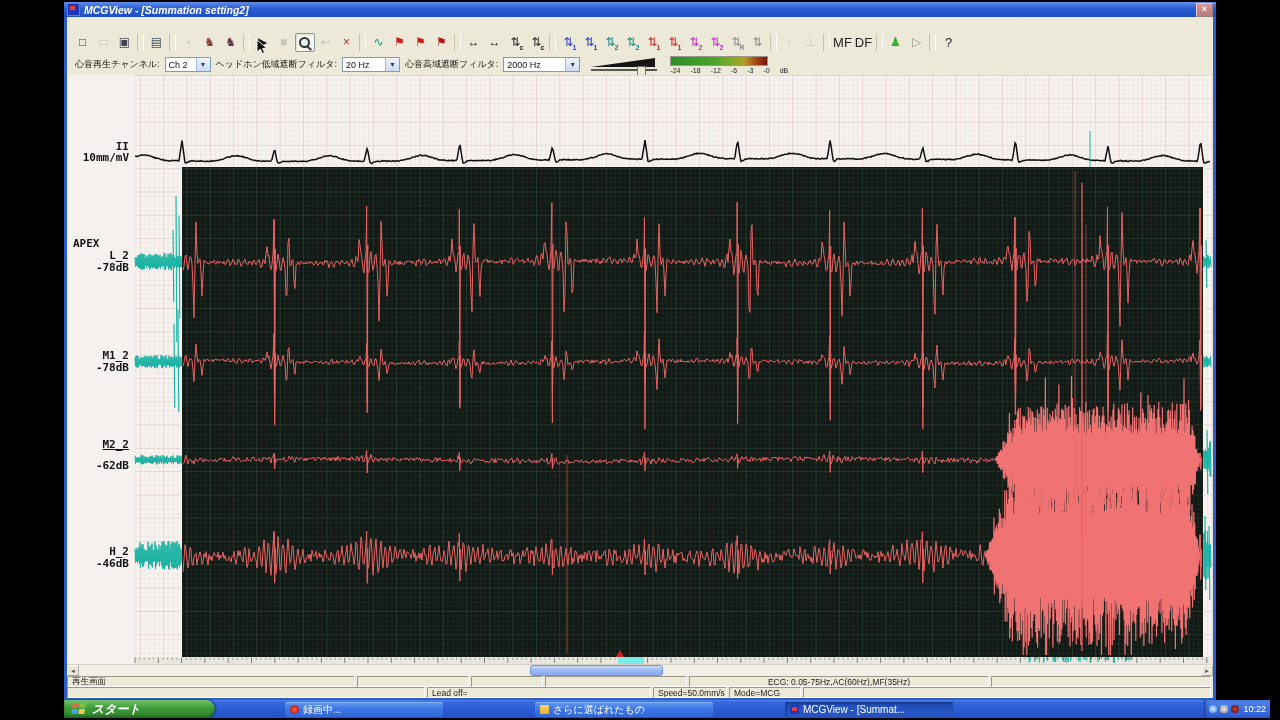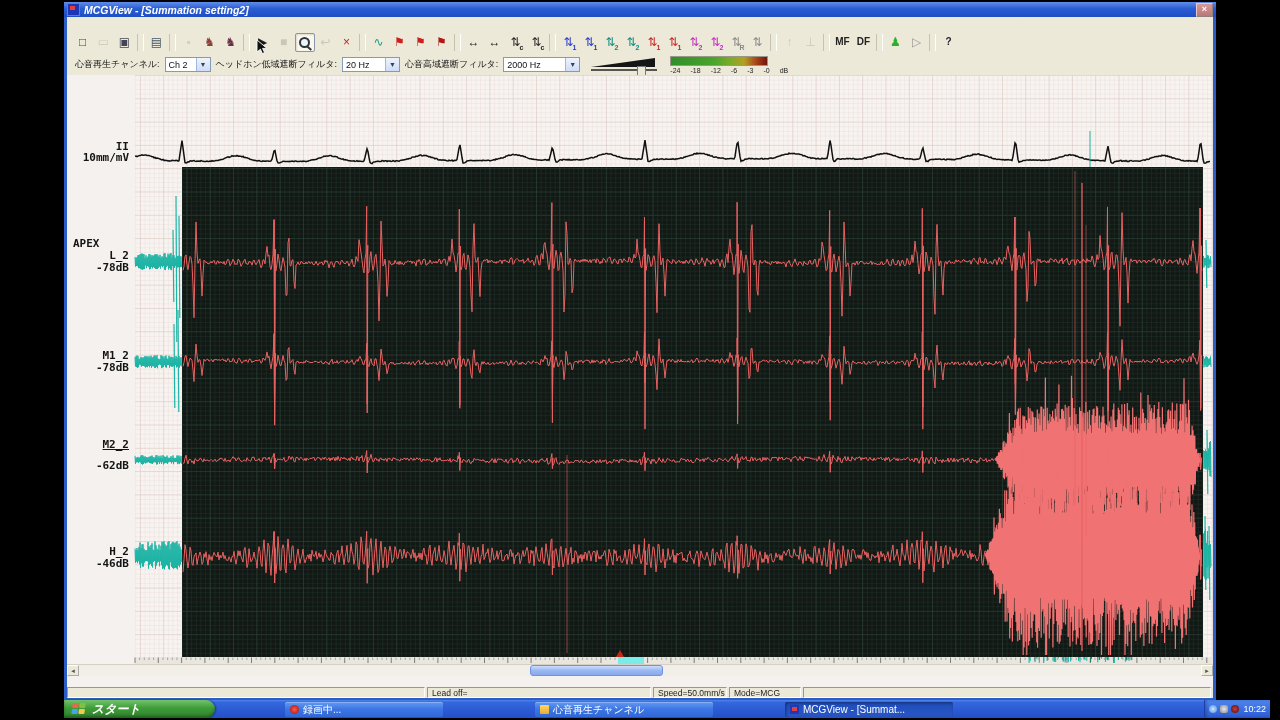--- a/index.html
+++ b/index.html
@@ -26,21 +26,21 @@
   .menuico span{position:absolute;left:2px;top:2px;width:4px;height:4px;background:#e04040;}
   .mi{padding:0 6px;height:12px;line-height:12px;white-space:nowrap;}
   
   #toolbar{position:absolute;left:3px;top:28px;right:3px;height:24px;background:#ece9d8;
     display:flex;align-items:center;padding-left:5px;border-bottom:1px solid #d8d4c4;}
   .tb{width:20px;height:19px;flex:none;display:flex;align-items:center;justify-content:center;
     border:1px solid transparent;border-radius:2px;background:none;padding:0;margin:0 0.5px;
     font-family:inherit;font-size:12px;line-height:1;position:relative;}
   .tb .sub{font-size:7px;position:absolute;right:1px;bottom:0;font-weight:bold;}
   .tb.dim{opacity:.40;}
-  .tb.text .g{font-size:10px;font-weight:bold;}
+  .tb.text .g{font-size:13px;font-weight:normal;}
   .tb.pressed{border:1px solid #8a96a8;background:#fbf9ef;box-shadow:inset 1px 1px 2px #00000022;}
   .tbsep{width:5px;height:17px;border-left:1px solid #c6c2b2;border-right:1px solid #fff;margin:0 2px;flex:none;}
   .magico{width:7px;height:7px;border:2px solid #333;border-radius:50%;position:relative;background:#e8f6ff;}
   .magico::after{content:"";position:absolute;right:-4px;bottom:-3px;width:6px;height:2px;background:#333;transform:rotate(40deg);}
   
   #combobar{position:absolute;left:3px;top:52px;right:3px;height:21px;background:#ece9d8;
     display:flex;align-items:center;gap:5px;padding-left:8px;font-size:9px;color:#111;border-bottom:1px solid #c8c4b4;}
   .clabel{white-space:nowrap;}
   .combo{height:15px;background:#fff;border:1px solid #7f9db9;display:flex;align-items:center;
     font-size:9px;padding-left:3px;box-sizing:border-box;}
@@ -643,20 +643,28 @@
           <div class="pl r" style="top: 471px; text-align: right;">H_2</div>
           <div class="pl r" style="top: 483px;">-46dB</div>
         </div>
 
       <div id="hscroll">
         <div class="sb-btn" style="left:0">◂</div>
         <div class="sb-btn" style="right:0">▸</div>
         <div id="sb-thumb"></div>
       </div>
 
+      <div id="stat1" class="stat">
+        <div class="pan" style="width:288px">再生画面</div>
+        <div class="pan" style="width:112px"></div>
+        <div class="pan" style="width:72px"></div>
+        <div class="pan" style="width:142px"></div>
+        <div class="pan c" style="width:300px">ECG: 0.05-75Hz,AC(60Hz),MF(35Hz)</div>
+        <div class="pan" style="flex:1"></div>
+      </div>
       <div id="stat2" class="stat">
         <div class="pan" style="width:358px"></div>
         <div class="pan" style="width:224px">Lead off=</div>
         <div class="pan" style="width:74px">Speed=50.0mm/s</div>
         <div class="pan" style="width:72px">Mode=MCG</div>
         <div class="pan" style="flex:1"></div>
       </div>
     </div>
   </div>
 
@@ -670,21 +678,21 @@
       </span>
       <span>スタート</span>
     </div>
     <div id="tasks">
         <div class="task" style="left: 221px; width: 158px;">
           <span class="ti ti-rec"></span>
           <span>録画中...</span>
         </div>
         <div class="task" style="left: 471px; width: 178px;">
           <span class="ti ti-folder"></span>
-          <span>心音再生チャンネル</span>
+          <span>さらに選ばれたもの</span>
         </div>
         <div class="task active" style="left: 721px; width: 168px;">
           <span class="ti ti-app"></span>
           <span>MCGView - [Summat...</span>
         </div>
       </div>
     <div id="tray">
       <span class="trayico" style="background:radial-gradient(circle,#cfe6ff,#4a8ae0)"></span>
       <span class="trayico" style="background:radial-gradient(circle,#e8e8e8,#8a8a8a);border-radius:2px"></span>
       <span class="trayico" style="background:radial-gradient(circle,#c04040,#5a0a0a)"></span>

